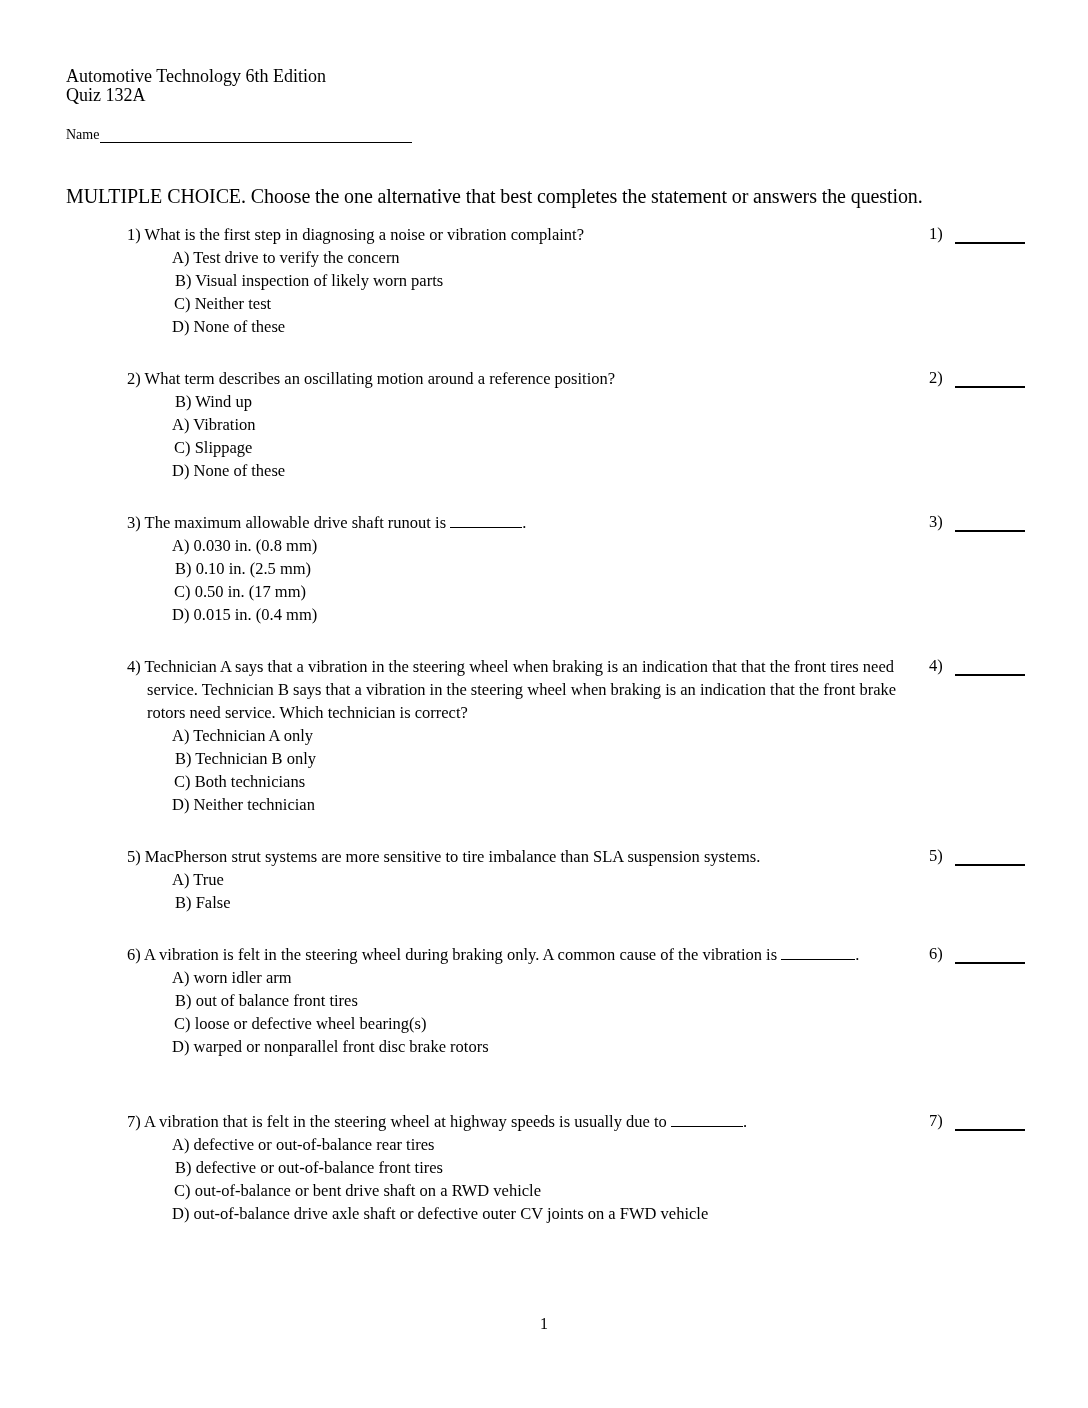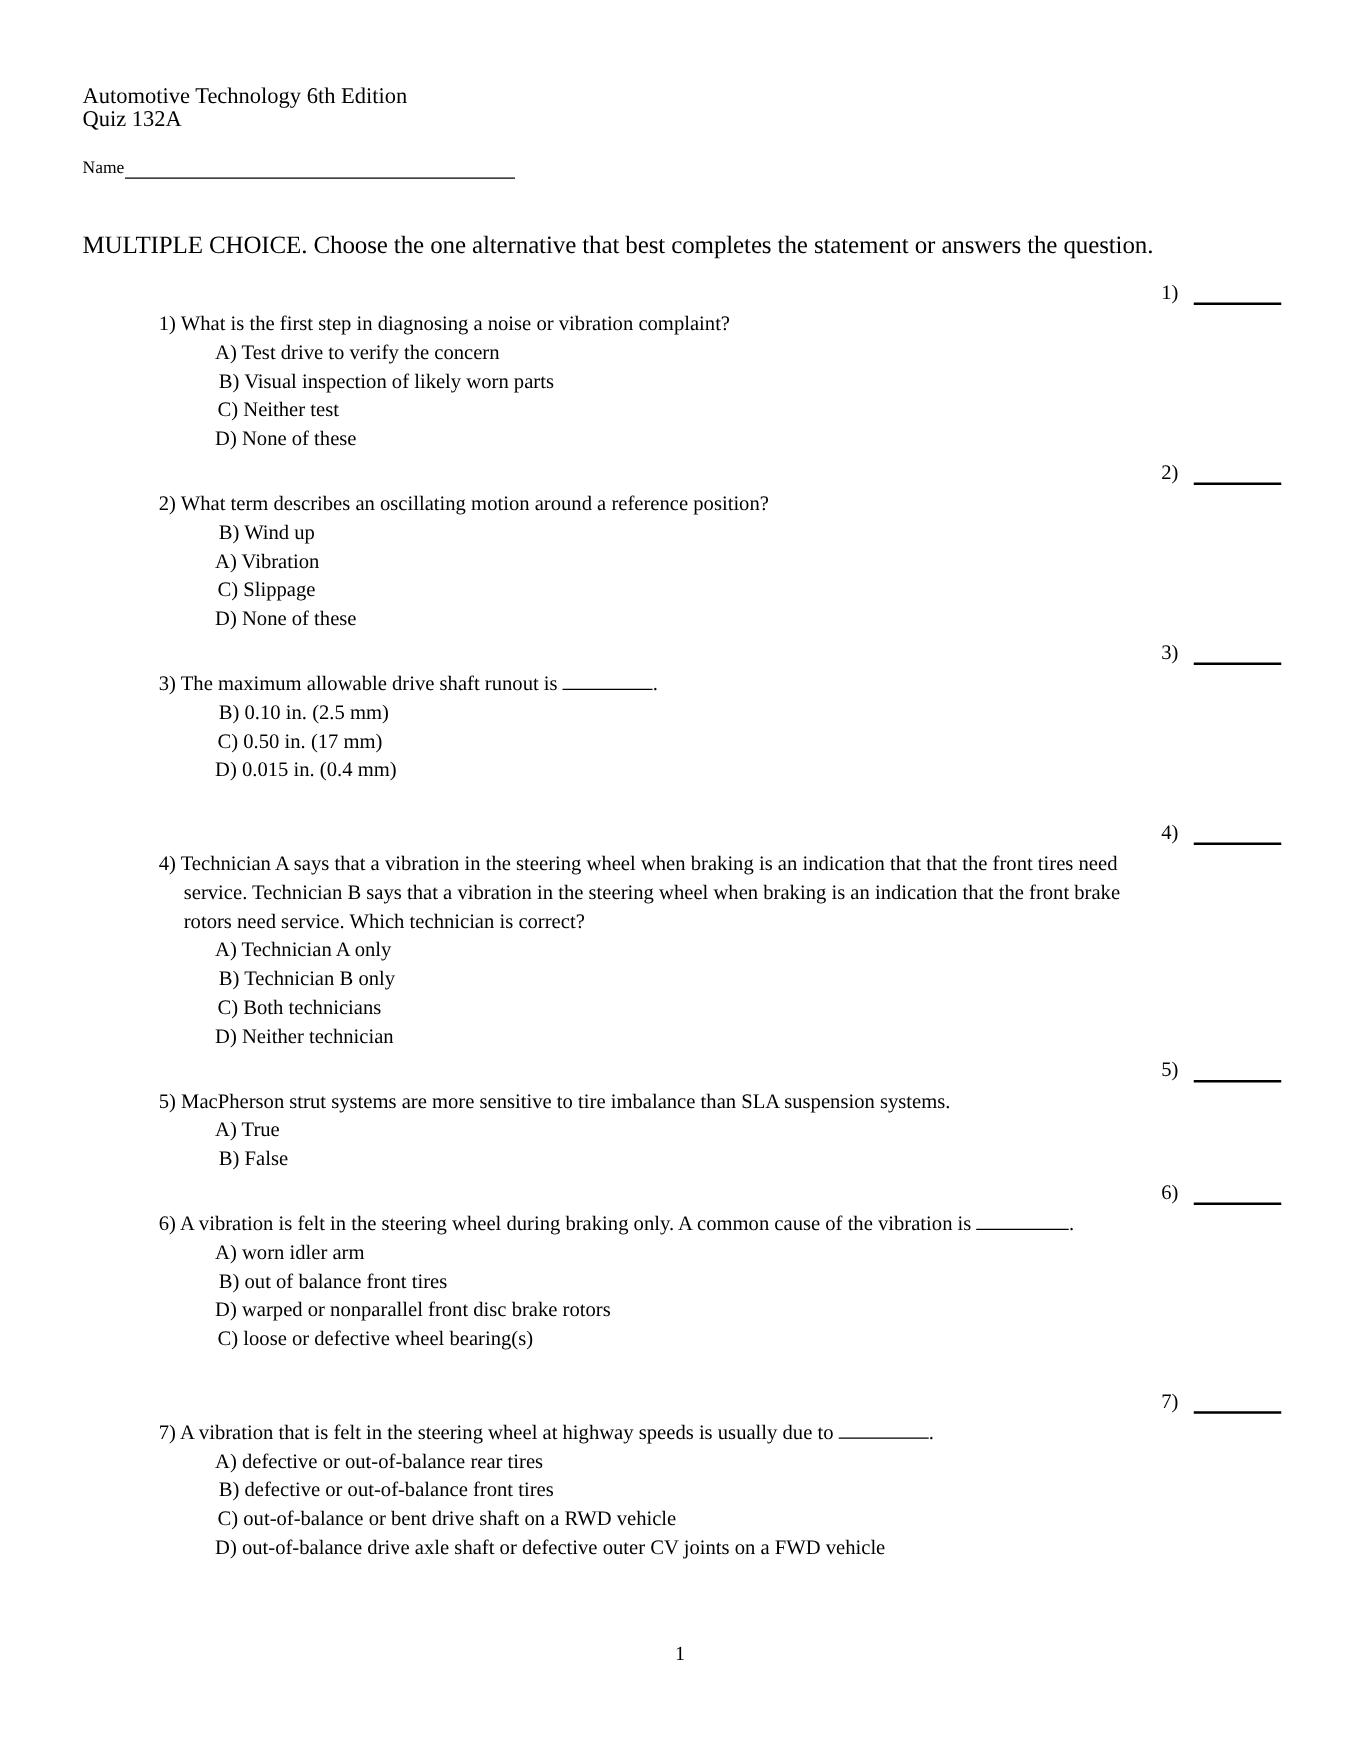--- a/index.html
+++ b/index.html
@@ -6,21 +6,21 @@
     body {
       width: 1088px; height: 1408px; position: relative; overflow: hidden;
       font-family: "Liberation Serif", "DejaVu Serif", serif;
       color: #000;
     }
     .header { position: absolute; left: 66px; top: 67px; font-size: 18px; line-height: 19px; }
     .name-row { position: absolute; left: 66px; top: 124px; font-size: 14px; display: flex; align-items: flex-end; }
     .name-line { display: inline-block; width: 312px; border-bottom: 1px solid #000; height: 18px; margin-left: 1px; }
     .instructions { position: absolute; left: 66px; top: 185px; font-size: 20px; font-weight: normal; letter-spacing: -0.1px; }
     .question { position: absolute; left: 127px; width: 800px; font-size: 16.5px; line-height: 23px; }
-    .q-text { padding-left: 20px; text-indent: -20px; margin-top: 24px; }
+    .q-text { padding-left: 20px; text-indent: -20px; }
     .choice { padding-left: 45px; }
     .choice.b { padding-left: 48px; }
     .choice.c { padding-left: 47px; }
     .answer-slot { position: absolute; left: 929px; font-size: 16.5px; display: flex; align-items: flex-end; }
     .answer-line { display: inline-block; width: 70px; border-bottom: 2px solid #000; height: 16px; margin-left: 12px; }
     .blank { display: inline-block; width: 72px; border-bottom: 1px solid #000; height: 14px; vertical-align: baseline; }
     .page-num { position: absolute; left: 540px; top: 1315px; font-size: 16px; }
   </style>
 </head>
 <body>
@@ -56,20 +56,21 @@
   <div class="choice c">C) Slippage</div>
   <div class="choice">D) None of these</div>
 </div>
 <div class="answer-slot" style="top:368px;">
   <span>2)</span>
   <span class="answer-line"></span>
 </div>
 
 <div class="question" style="top:511px;">
   <div class="q-text"><span>3) The maximum allowable drive shaft runout is </span><span class="blank"></span><span>.</span></div>
+  <div class="choice">A) 0.030 in. (0.8 mm)</div>
   <div class="choice b">B) 0.10 in. (2.5 mm)</div>
   <div class="choice c">C) 0.50 in. (17 mm)</div>
   <div class="choice">D) 0.015 in. (0.4 mm)</div>
 </div>
 <div class="answer-slot" style="top:512px;">
   <span>3)</span>
   <span class="answer-line"></span>
 </div>
 
 <div class="question" style="top:655px;">
@@ -91,22 +92,22 @@
 </div>
 <div class="answer-slot" style="top:846px;">
   <span>5)</span>
   <span class="answer-line"></span>
 </div>
 
 <div class="question" style="top:943px;">
   <div class="q-text"><span>6) A vibration is felt in the steering wheel during braking only. A common cause of the vibration is </span><span class="blank" style="width:74px;"></span><span>.</span></div>
   <div class="choice">A) worn idler arm</div>
   <div class="choice b">B) out of balance front tires</div>
+  <div class="choice c">C) loose or defective wheel bearing(s)</div>
   <div class="choice">D) warped or nonparallel front disc brake rotors</div>
-  <div class="choice c">C) loose or defective wheel bearing(s)</div>
 </div>
 <div class="answer-slot" style="top:944px;">
   <span>6)</span>
   <span class="answer-line"></span>
 </div>
 
 <div class="question" style="top:1110px;">
   <div class="q-text"><span>7) A vibration that is felt in the steering wheel at highway speeds is usually due to </span><span class="blank"></span><span>.</span></div>
   <div class="choice">A) defective or out-of-balance rear tires</div>
   <div class="choice b">B) defective or out-of-balance front tires</div>

